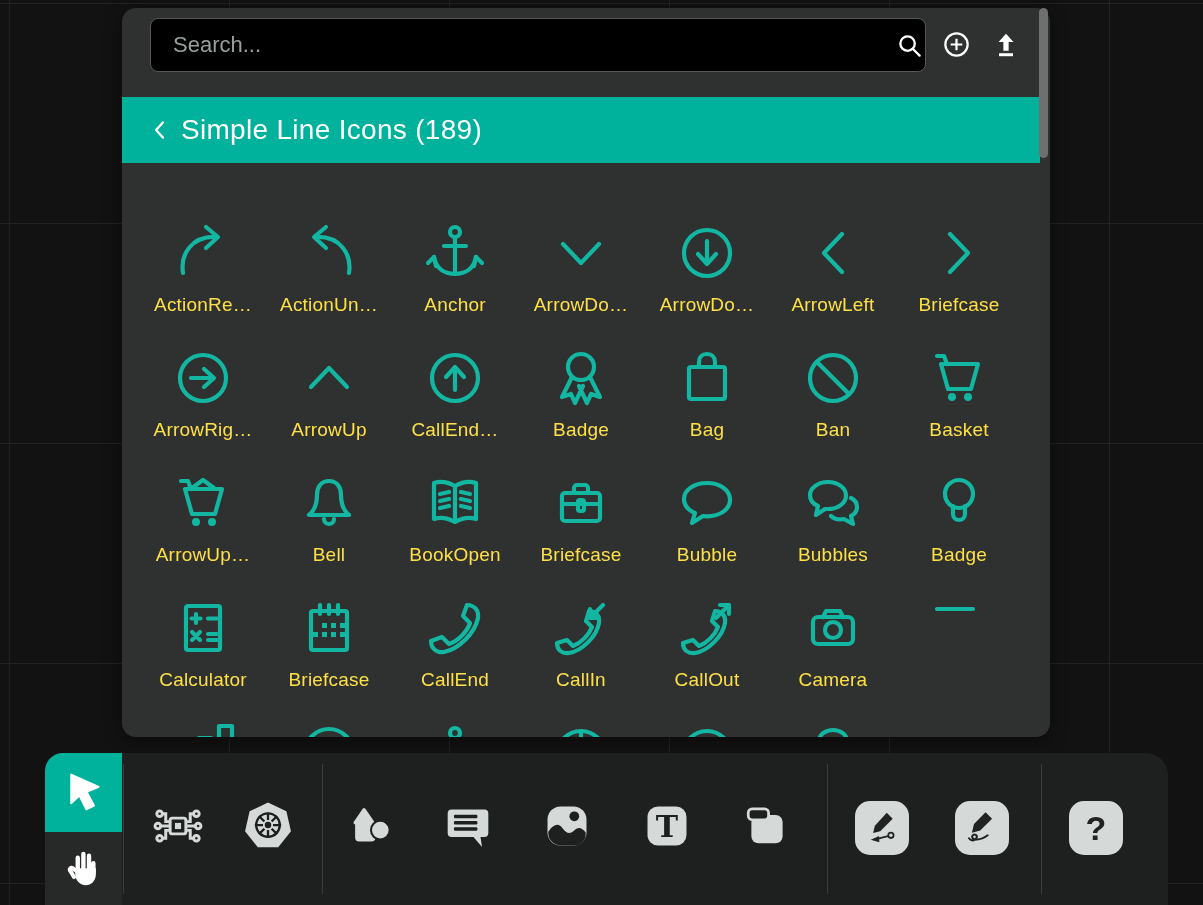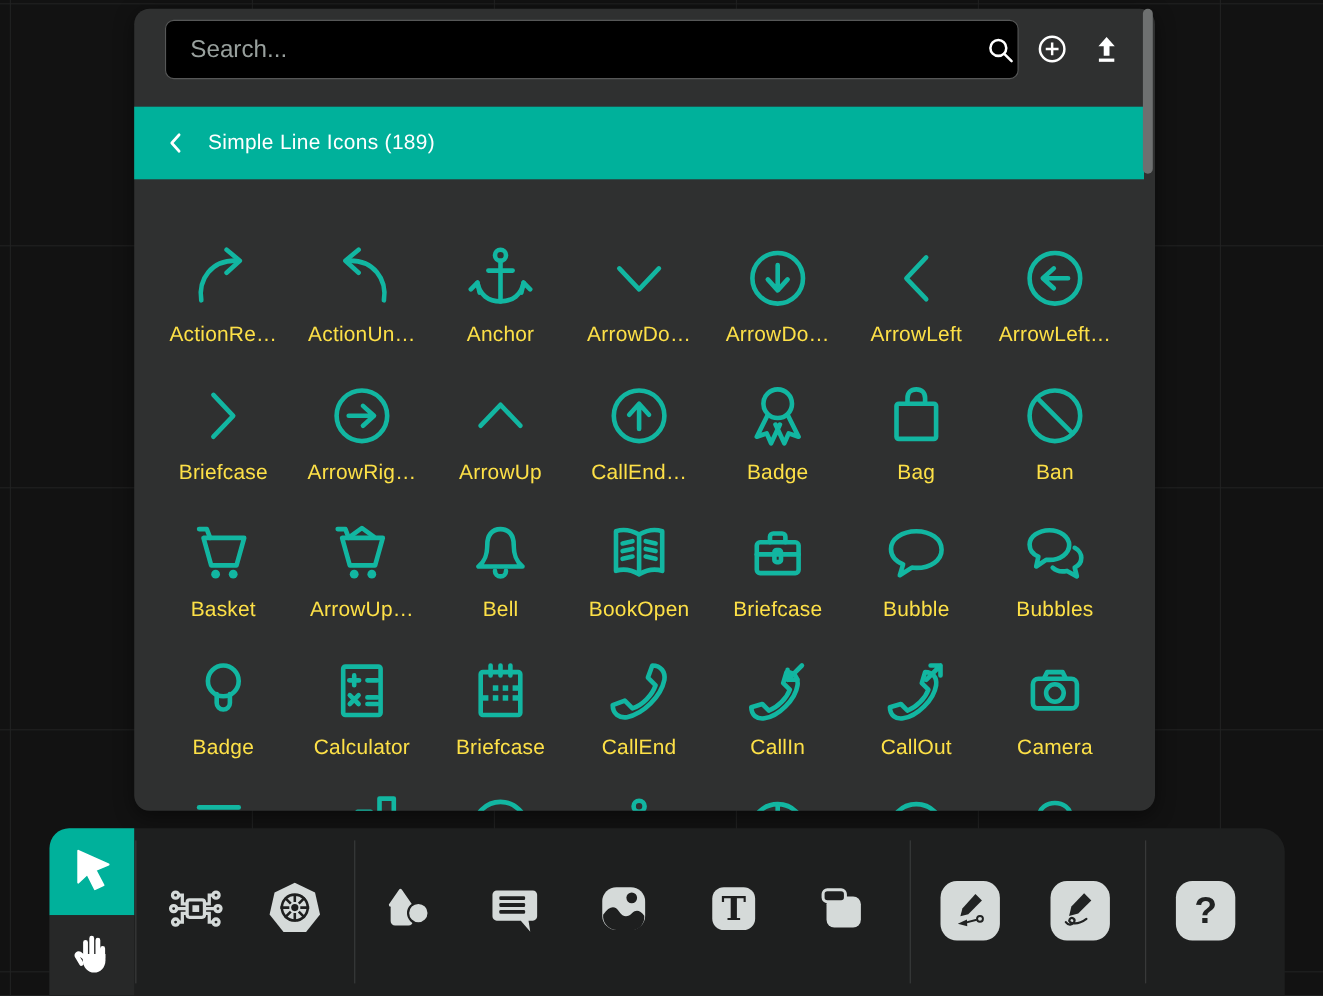--- a/index.html
+++ b/index.html
@@ -27,21 +27,21 @@
   .search-input::placeholder{color:#98a09d;}
   .search-glyph{position:absolute;left:774px;top:24px;pointer-events:none;}
   .top-btn{position:absolute;top:22px;width:32px;height:32px;display:flex;align-items:center;justify-content:center;cursor:pointer;background:none;border:none;padding:0;}
   .btn-add{left:818px;}
   .btn-upload{left:868px;}
   .lib-header{
     position:absolute;left:0;top:89px;width:918px;height:66px;background:#00b19b;
     display:flex;align-items:center;cursor:pointer;
   }
   .lib-header .chev{margin-left:30px;display:flex;}
-  .lib-header .title{margin-left:22px;color:#ffffff;font-size:19px;font-weight:500;letter-spacing:.3px;}
+  .lib-header .title{margin-left:14px;color:#ffffff;font-size:28px;font-weight:500;letter-spacing:.3px;}
   .icon-grid{
     position:absolute;left:0;top:155px;right:10px;bottom:0;overflow:hidden;
     display:grid;grid-template-columns:repeat(7,126px);grid-auto-rows:125px;
     padding:58px 0 0 18px;justify-items:center;
   }
   .cell{width:126px;display:flex;flex-direction:column;align-items:center;cursor:pointer;}
   .gicon{width:64px;height:64px;color:#12b6a1;display:flex;align-items:center;justify-content:center;}
   .glabel{margin-top:9px;font-size:19px;color:#fde047;white-space:nowrap;letter-spacing:.2px;}
   .scroll-thumb{
     position:absolute;left:917px;top:0;width:9px;height:150px;border-radius:5px;
@@ -153,29 +153,20 @@
         <div class="gicon">
           <svg viewBox="0 0 64 64" width="64" height="64" fill="none" stroke="currentColor" stroke-width="4.2" stroke-linecap="round" stroke-linejoin="round">
             <path d="M41 13L23 32l18 19"></path>
           </svg>
         </div>
         <div class="glabel">ArrowLeft</div>
       </div>
       <div class="cell">
         <div class="gicon">
           <svg viewBox="0 0 64 64" width="64" height="64" fill="none" stroke="currentColor" stroke-width="4.2" stroke-linecap="round" stroke-linejoin="round">
-            <circle cx="32" cy="32" r="23"></circle>
-            <path d="M44 32H22m9-9l-10 9 10 9"></path>
-          </svg>
-        </div>
-        <div class="glabel">ArrowLeft…</div>
-      </div>
-      <div class="cell">
-        <div class="gicon">
-          <svg viewBox="0 0 64 64" width="64" height="64" fill="none" stroke="currentColor" stroke-width="4.2" stroke-linecap="round" stroke-linejoin="round">
             <path d="M23 13l18 19-18 19"></path>
           </svg>
         </div>
         <div class="glabel">Briefcase</div>
       </div>
       <div class="cell">
         <div class="gicon">
           <svg viewBox="0 0 64 64" width="64" height="64" fill="none" stroke="currentColor" stroke-width="4.2" stroke-linecap="round" stroke-linejoin="round">
             <circle cx="32" cy="32" r="23"></circle>
             <path d="M20 32h22m-9-9l10 9-10 9"></path>

